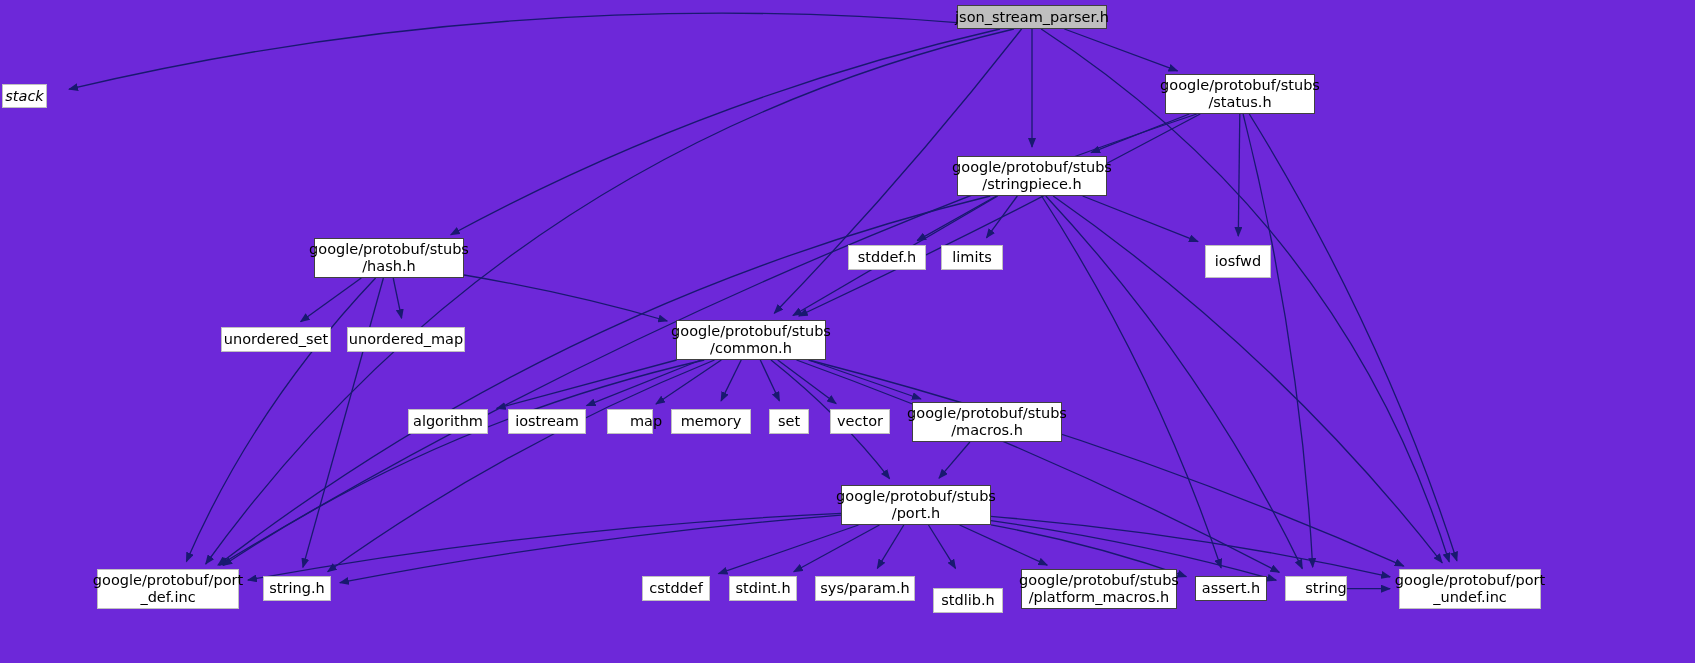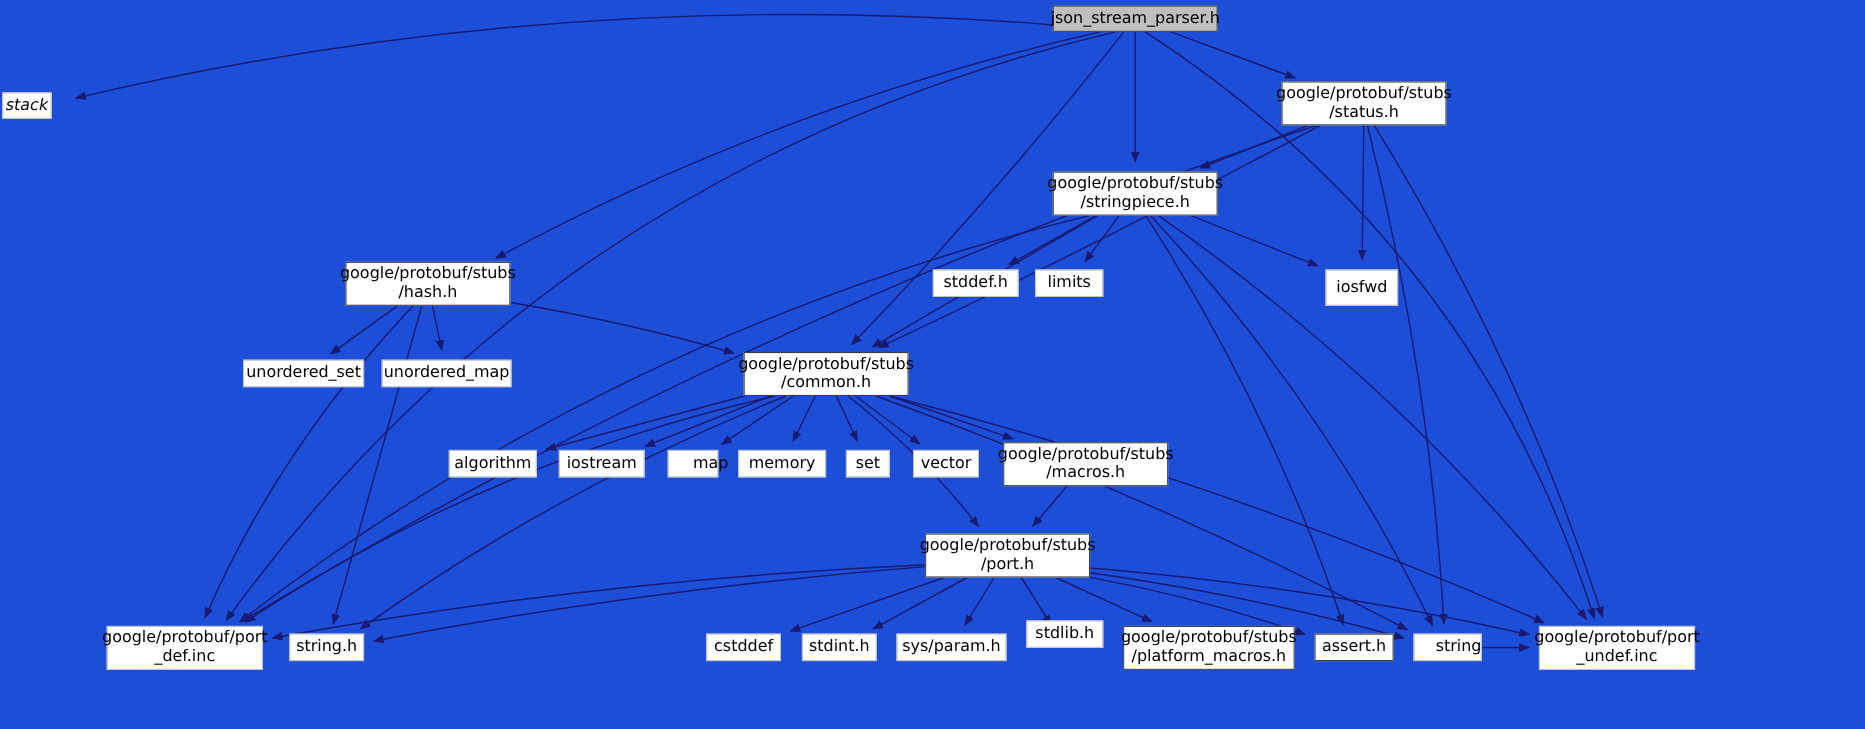--- a/index.html
+++ b/index.html
@@ -1,17 +1,17 @@
 <!DOCTYPE html>
 <html><head>
 <meta charset="utf-8">
 <style>
   html,body{margin:0;padding:0;background:#ffffff;}
   #canvas{position:relative;width:1695px;height:663px;overflow:hidden;
-          font-family:"DejaVu Sans","Liberation Sans",sans-serif;background:#1d4ed8;}
+          font-family:"DejaVu Sans","Liberation Sans",sans-serif;background:#6d28d9;}
   svg#edges{position:absolute;left:0;top:0;width:1695px;height:663px;}
   .node{position:absolute;box-sizing:border-box;display:flex;align-items:center;
         justify-content:center;text-align:center;background:#ffffff;
         border:1px solid #c0c0c0;font-size:14.5px;color:#000000;line-height:17px;
         white-space:pre-line;}
   .node.bold{border:1.6px solid #404040;}
   .node.root{background:#bfbfbf;border:1.6px solid #404040;}
 </style>
 </head>
 <body>
@@ -101,21 +101,21 @@
       <div class="node bold" style="left: 912px; top: 402px; width: 150px; height: 40px;">google/protobuf/stubs
 /macros.h</div>
       <div class="node bold" style="left: 841px; top: 485px; width: 150px; height: 40px;">google/protobuf/stubs
 /port.h</div>
       <div class="node" style="left: 97px; top: 569px; width: 142px; height: 40px;">google/protobuf/port
 _def.inc</div>
       <div class="node" style="left: 263px; top: 576px; width: 68px; height: 25px;">string.h</div>
       <div class="node" style="left: 642px; top: 576px; width: 68px; height: 25px;">cstddef</div>
       <div class="node" style="left: 729px; top: 576px; width: 68px; height: 25px;">stdint.h</div>
       <div class="node" style="left: 815px; top: 576px; width: 100px; height: 25px;">sys/param.h</div>
-      <div class="node" style="left: 933px; top: 564px; width: 70px; height: 25px;">stdlib.h</div>
+      <div class="node" style="left: 933px; top: 588px; width: 70px; height: 25px;">stdlib.h</div>
       <div class="node bold" style="left: 1021px; top: 569px; width: 156px; height: 40px;">google/protobuf/stubs
 /platform_macros.h</div>
       <div class="node bold" style="left: 1195px; top: 576px; width: 72px; height: 25px;">assert.h</div>
       <div class="node" style="left: 1285px; top: 576px; width: 62px; height: 25px; padding-left: 20px;">string</div>
       <div class="node" style="left: 1399px; top: 569px; width: 142px; height: 40px;">google/protobuf/port
 _undef.inc</div>
     </div>
 </div>
 
 </body></html>

